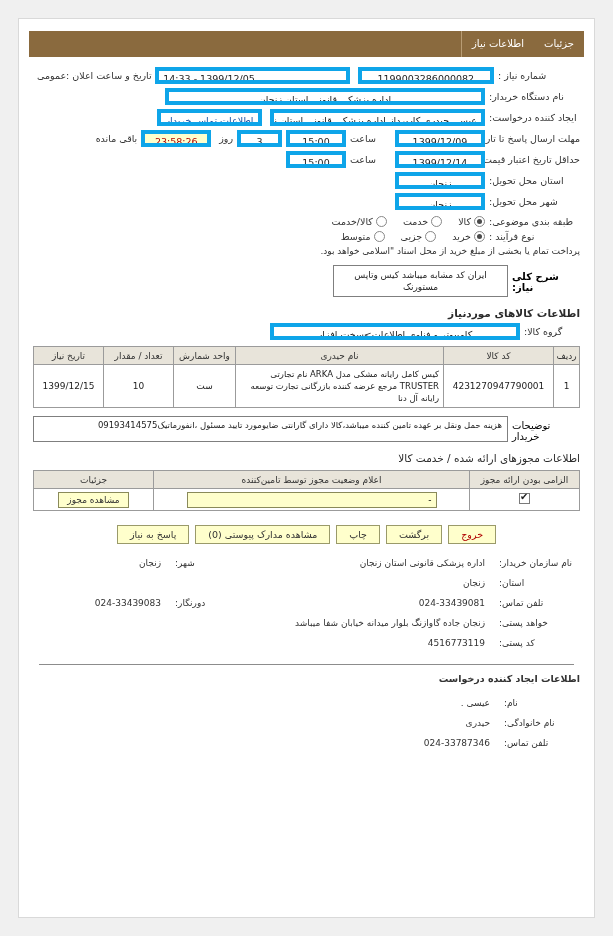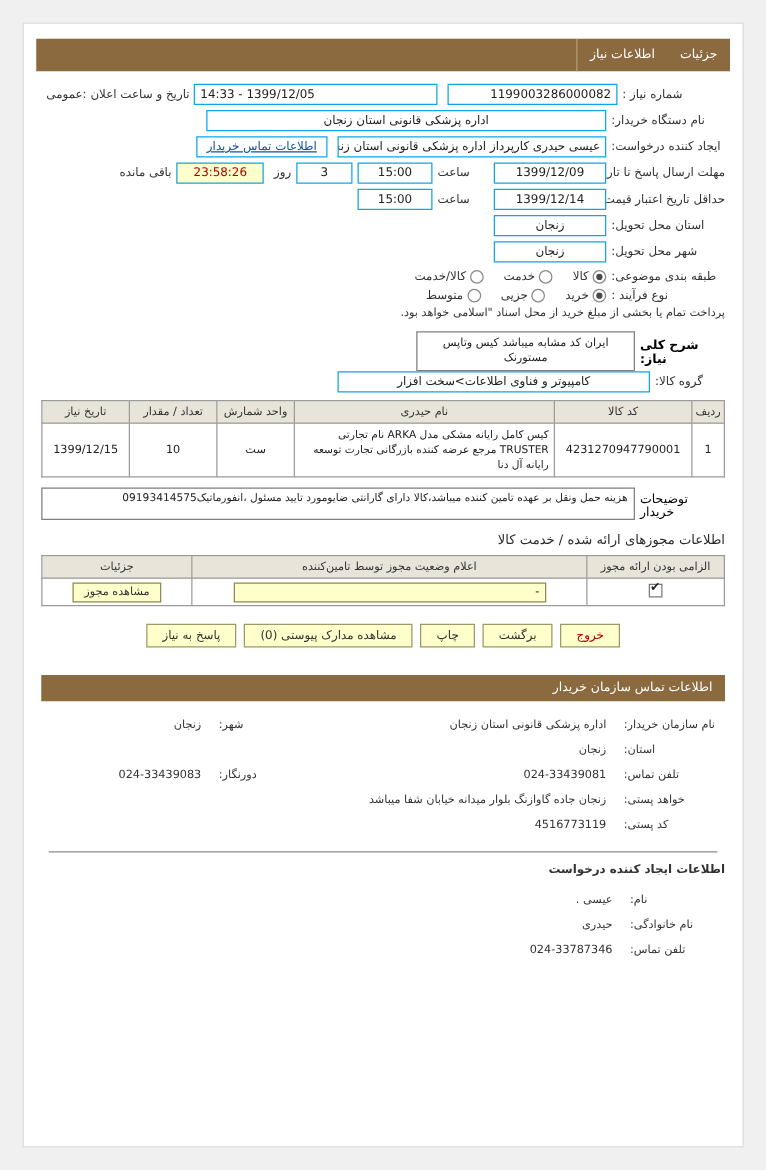--- a/index.html
+++ b/index.html
@@ -56,37 +56,37 @@
     font-size: 9.5px;
     color: #333;
     text-align: left;
     padding-left: 4px;
     white-space: nowrap;
   }
   .lbl.w95 { width: 95px; }
   .lbl.w60 { width: 60px; }
 
   .box {
-    border: 1px solid #0ea5e9;
+    border: 4px solid #0ea5e9;
     background: #ffffff;
     height: 17px;
     line-height: 15px;
     font-size: 9.5px;
     color: #222;
     padding: 0 4px;
     text-align: center;
     overflow: hidden;
     white-space: nowrap;
   }
   .box.lft { text-align: left; }
   .yellow { background: #ffffcc; }
   .link { color: #1a4fa0; text-decoration: underline; cursor: pointer; }
   .redtext { color: #b00000; }
 
-  .w150 { width: 150px; text-align: right; }
+  .w150 { width: 150px; }
   .w215 { width: 215px; }
   .w250 { width: 250px; }
   .w320 { width: 320px; }
   .w90  { width: 90px; }
   .w70  { width: 70px; }
   .w60b { width: 60px; }
   .w45  { width: 45px; }
   .w105 { width: 105px; }
 
   .gap { width: 8px; }
@@ -317,20 +317,21 @@
     </div>
 
     <div class="note-line">پرداخت تمام یا بخشی از مبلغ خرید از محل اسناد "اسلامی خواهد بود.</div>
   </div>
 
   <div class="desc-row">
     <div class="desc-lbl">شرح کلی نیاز:</div>
     <div class="desc-box">ایران کد مشابه میباشد کیس وتاپس مستورنک</div>
   </div>
 
+  <div class="sec-title">اطلاعات کالاهای موردنیاز</div>
 
   <div class="frow" style="margin:0 14px 0 14px;">
     <div class="lbl w60">گروه کالا:</div>
     <div class="box w250">کامپیوتر و فناوی اطلاعات&gt;سخت افزار</div>
   </div>
 
   <table class="tbl">
     <thead>
       <tr>
         <th style="width:26px;">ردیف</th>
@@ -384,21 +385,20 @@
   </table>
 
   <div class="btnrow">
     <div class="btn red">خروج</div>
     <div class="btn">برگشت</div>
     <div class="btn">چاپ</div>
     <div class="btn">مشاهده مدارک پیوستی (0)</div>
     <div class="btn">پاسخ به نیاز</div>
   </div>
 
-  <div class="contact-title">اطلاعات  تماس  سازمان خریدار</div>
 
   <table class="ctbl">
     <tbody>
         <tr>
       <td class="c-lbl">نام سازمان خریدار:</td>
       <td class="c-val" style="width:240px;">اداره پزشکی قانونی استان زنجان</td>
       <td class="c-lbl">شهر:</td>
       <td class="c-val">زنجان</td>
     </tr>
     <tr>

